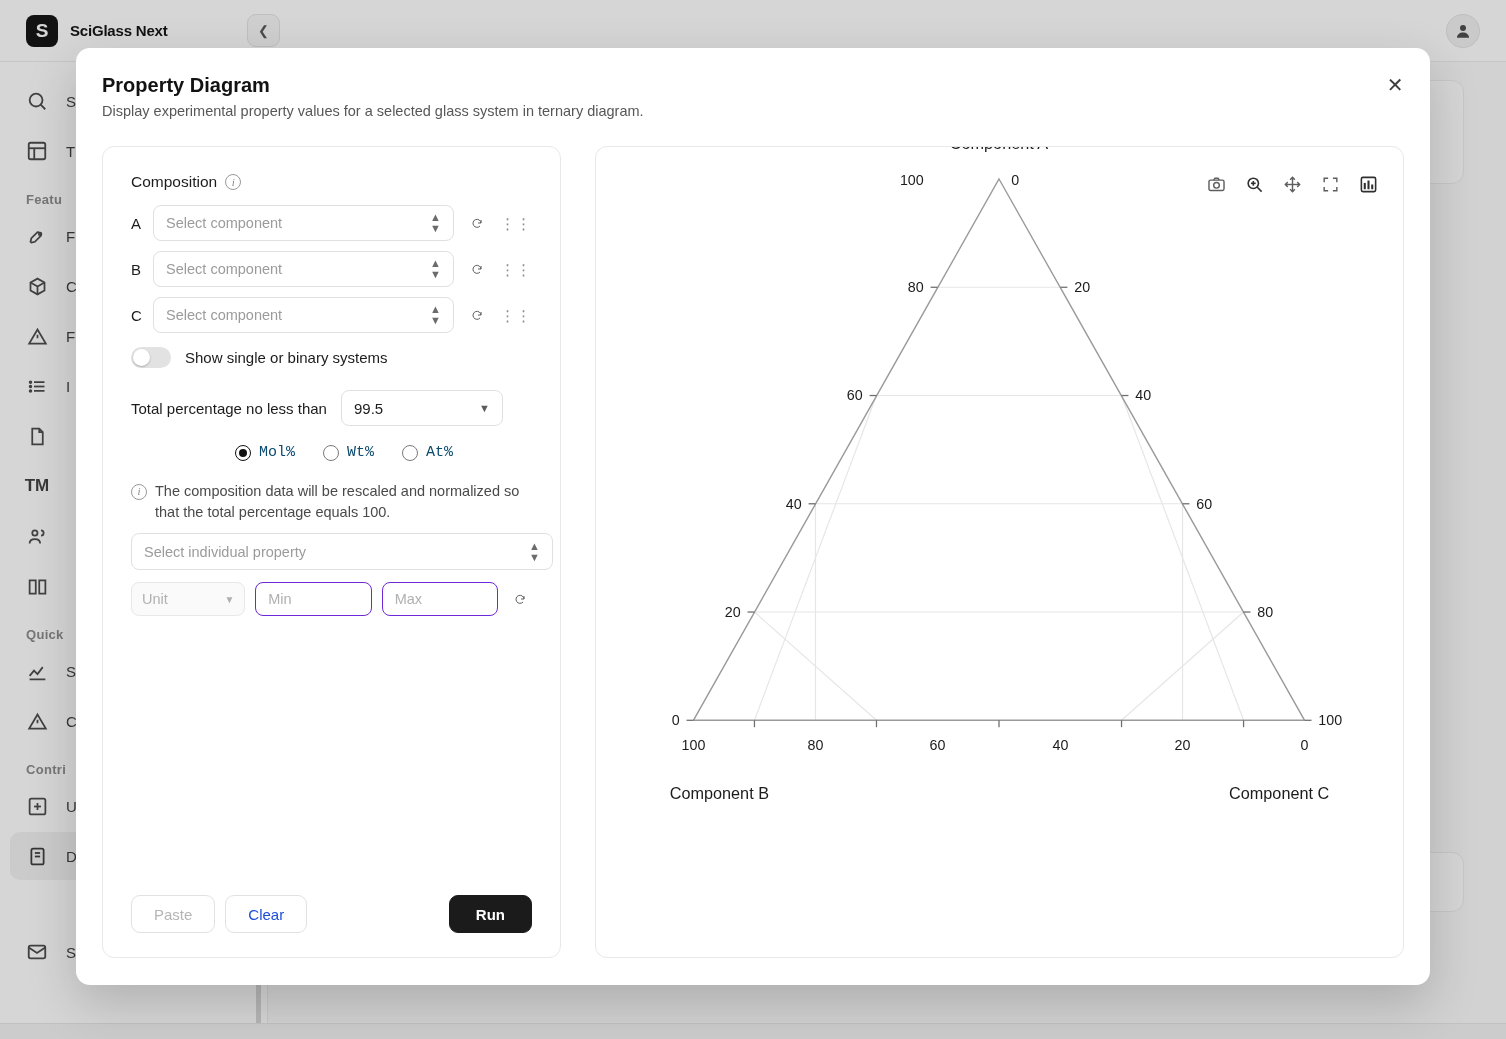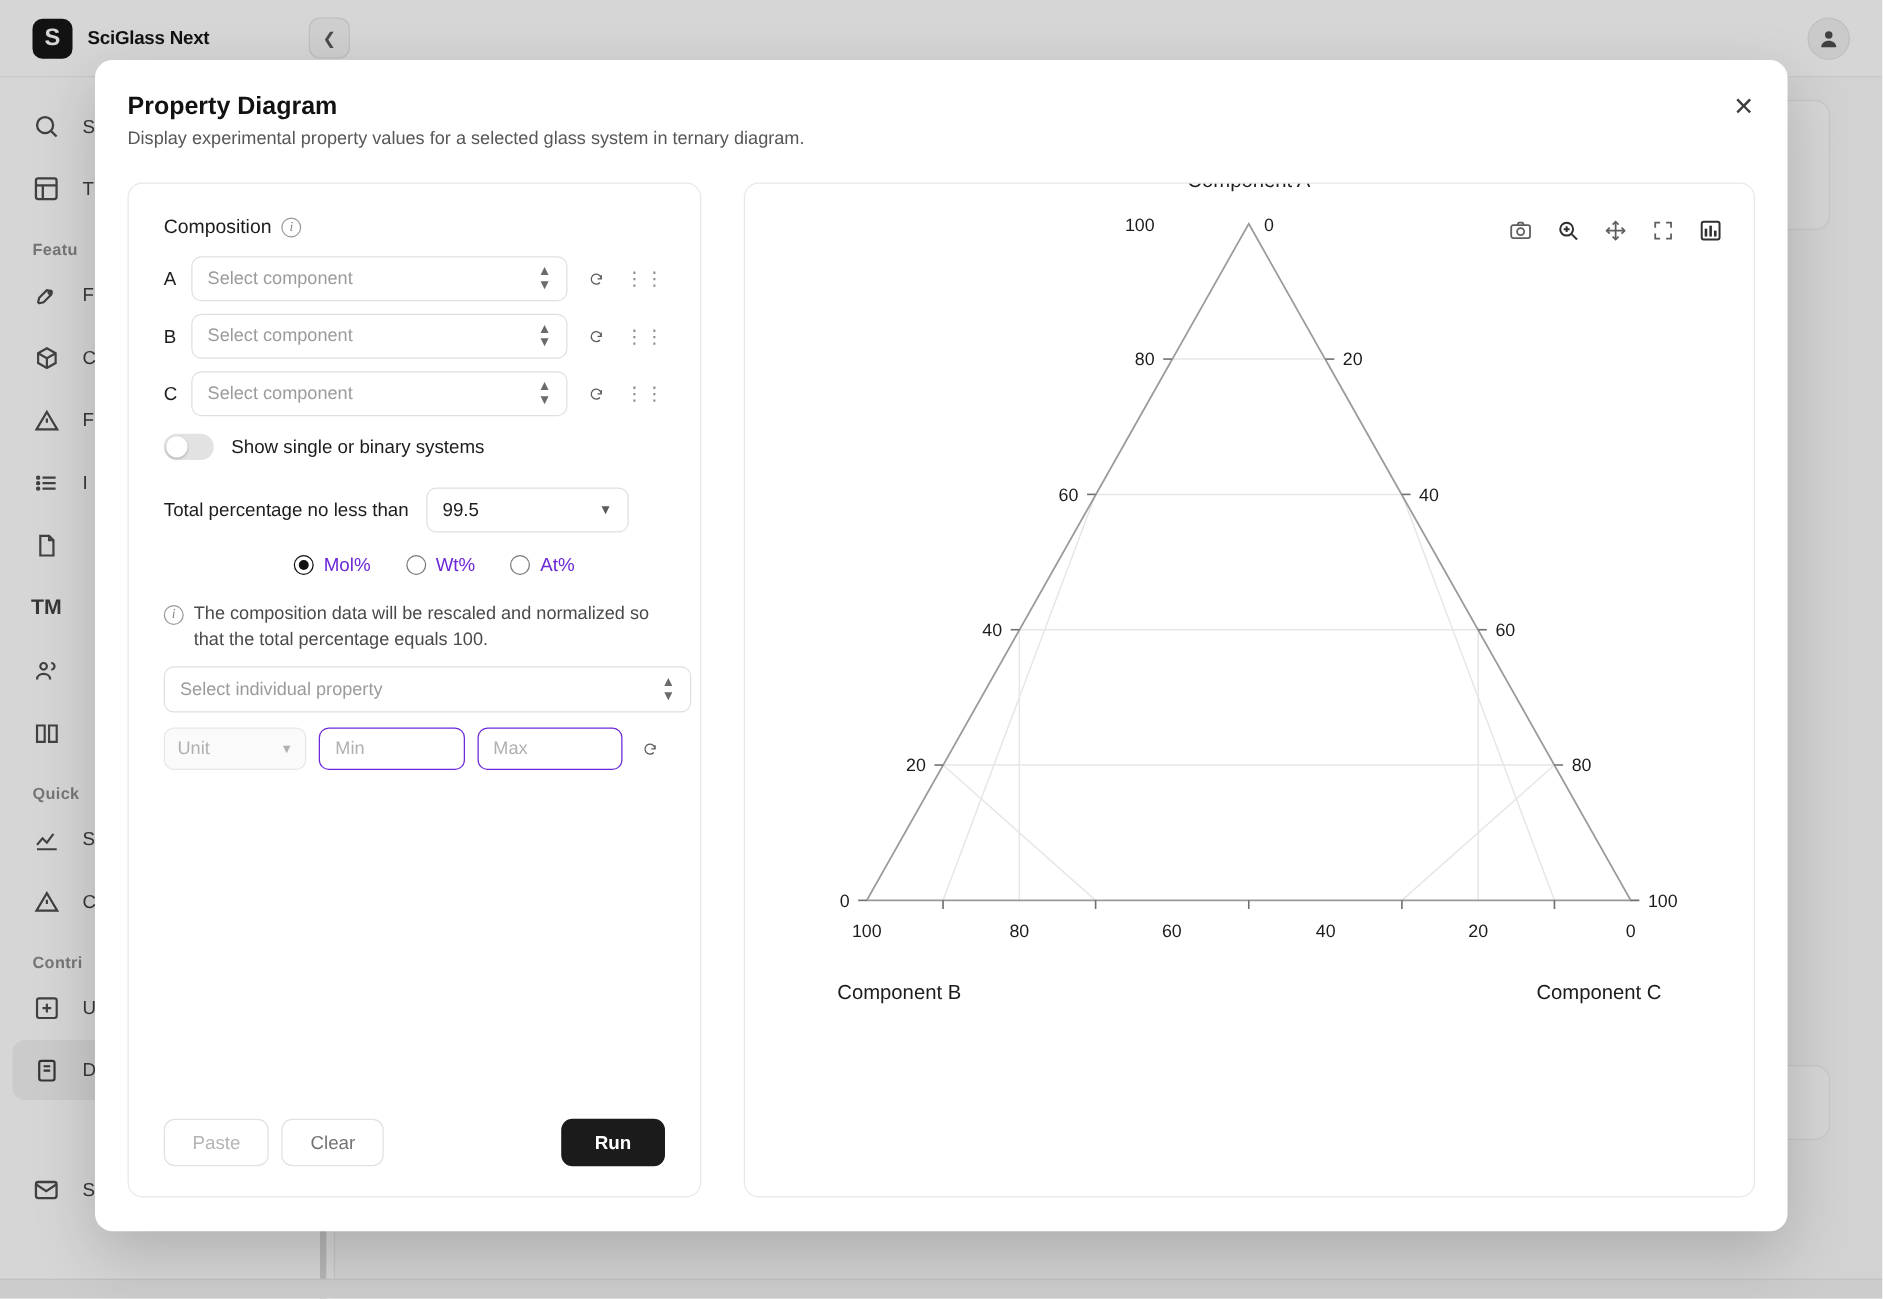--- a/index.html
+++ b/index.html
@@ -178,21 +178,21 @@
   .total-select {
     width: 162px; height: 36px; border: 1px solid #e0e0e0; border-radius: 8px;
     display: flex; align-items: center; justify-content: space-between;
     padding: 0 12px; font-size: 15px; color: #1c1c1c; background: #fff;
   }
 
   .radio-row {
     display: flex; align-items: center; gap: 28px;
     margin-top: 18px; padding-left: 104px;
   }
-  .radio-item { display: flex; align-items: flex-start; gap: 8px; font-size: 15px; color: #6d28d9; }
+  .radio-item { display: flex; align-items: flex-end; gap: 8px; font-size: 15px; color: #0c4a6e; font-family: Liberation Mono, monospace; }
   .radio {
     width: 16px; height: 16px; border-radius: 50%;
     border: 1.6px solid #7a7a7a; display: flex; align-items: center; justify-content: center;
   }
   .radio.checked { border-color: #111111; }
   .radio.checked::after {
     content: ""; width: 8px; height: 8px; border-radius: 50%; background: #111111;
   }
 
   .note {
@@ -219,21 +219,21 @@
     background: #ffffff; font-size: 14.5px; color: #b0b0b0;
     display: flex; align-items: center; padding: 0 12px;
   }
 
   .footer-btns {
     position: absolute; left: 28px; right: 28px; bottom: 24px;
     display: flex; align-items: center;
   }
   .btn {
     height: 38px; border-radius: 9px; border: 1px solid #e2e2e2;
-    background: #ffffff; font-size: 15px; color: #737373;
+    background: #ffffff; font-size: 15px; color: #1d4ed8;
     padding: 0 22px; display: flex; align-items: center; justify-content: center;
     cursor: pointer;
   }
   .btn.disabled { color: #b5b5b5; }
   .btn-run {
     margin-left: auto; background: #1b1b1b; color: #ffffff; border-color: #1b1b1b;
     font-weight: bold; padding: 0 26px;
   }
 
   

